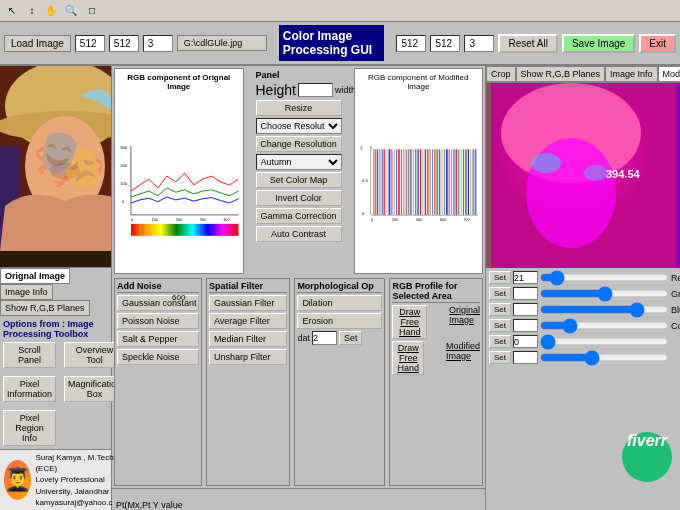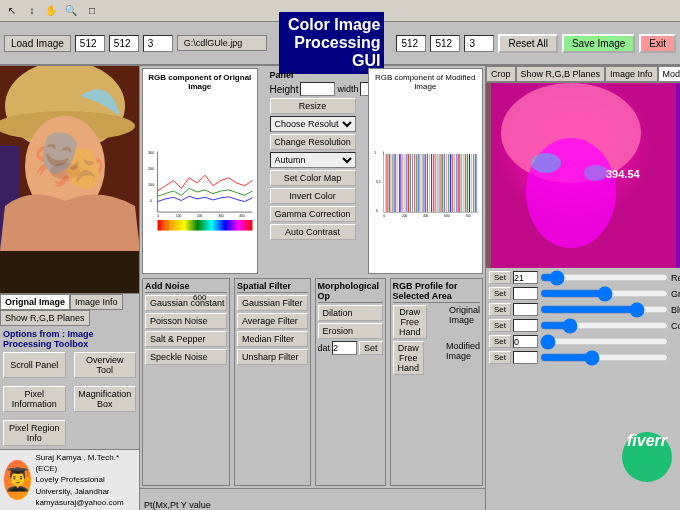--- a/index.html
+++ b/index.html
@@ -56,24 +56,24 @@
       padding: 2px 6px;
       font-size: 10px;
       background: #d4d0c8;
       border: 1px solid #808080;
       cursor: pointer;
       white-space: nowrap;
     }
 
     #title-box {
       flex: 1;
-      text-align: right;
+      text-align: left;
       background: #000080;
       color: #ffffff;
-      font-size: 16px;
+      font-size: 12px;
       font-weight: bold;
       padding: 4px;
       margin: 0 8px;
     }
 
     .dim-display {
       background: #ffffff;
       border: 1px inset #808080;
       padding: 2px 4px;
       font-size: 10px;
@@ -90,21 +90,21 @@
 
     
     #content {
       display: flex;
       flex: 1;
       overflow: hidden;
     }
 
     
     #left-panel {
-      width: 140px;
+      width: 112px;
       display: flex;
       flex-direction: column;
       border-right: 1px solid #808080;
     }
 
     #original-image-area {
       flex: 1;
       background: #2a1a0a;
       position: relative;
       overflow: hidden;
@@ -491,20 +491,21 @@
 
     
     #rgb-profile-section {
       flex: 1;
     }
 
     .rgb-row {
       display: flex;
       gap: 18px;
       margin-bottom: 2px;
+      text-decoration: underline;
     }
   </style>
 </head>
 <body>
 
 <div id="toolbar">
   <span class="toolbar-icon">↖</span>
   <span class="toolbar-icon">↕</span>
   <span class="toolbar-icon">✋</span>
   <span class="toolbar-icon">🔍</span>
@@ -641,21 +642,21 @@
             <line x1="40" y1="135" x2="40" y2="155" stroke="green" stroke-width="0.5" opacity="0.8"></line>
           </svg>
           <div style="font-size:8px;text-align:center;margin-top:2px;">
             <span>600</span>
           </div>
         </div>
 
         <div id="panel-controls">
           <div class="panel-label">Panel</div>
           <div class="panel-row">
-            <span style="font-size:10px;">Height</span>
+            <span style="font-size:14px;">Height</span>
             <input type="text" class="small-input" style="">
             <span style="font-size:9px;">width</span>
             <input type="text" class="small-input" style="">
           </div>
           <button class="panel-btn">Resize</button>
           <select class="panel-select">
             <option>Choose Resolution</option>
           </select>
           <button class="panel-btn">Change Resolution</button>
           <select class="panel-select">

